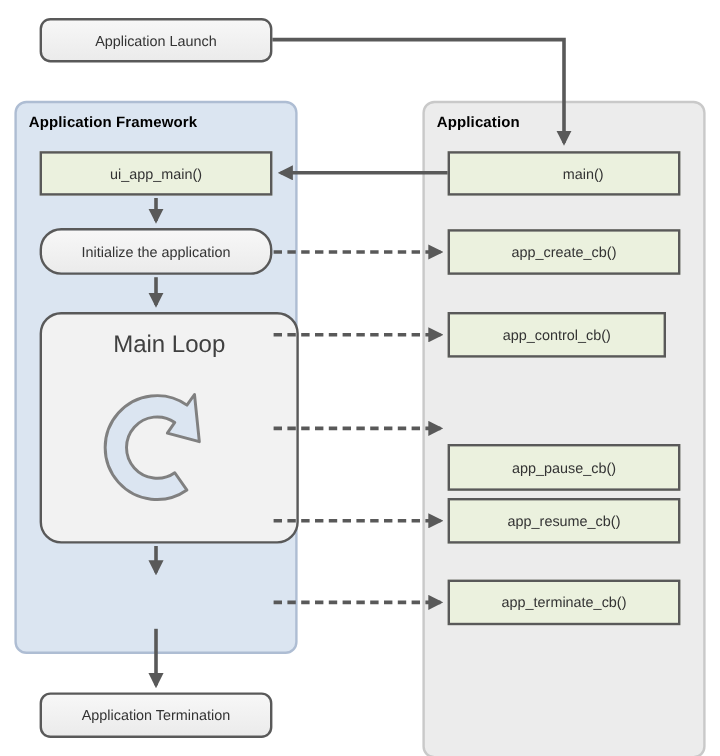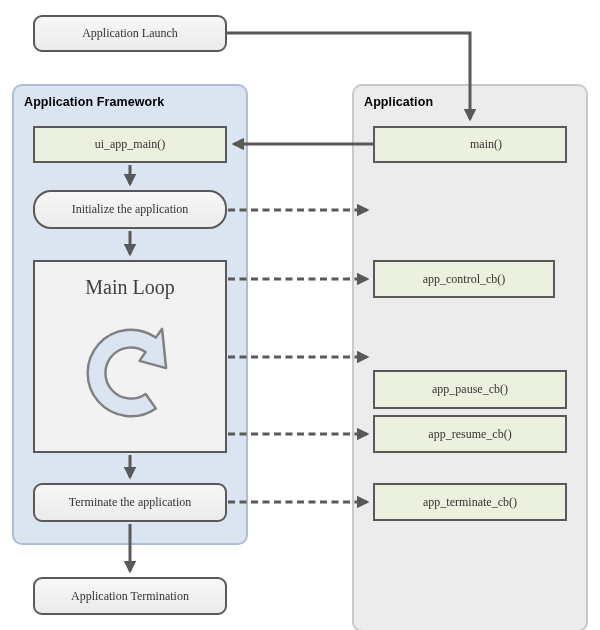--- a/index.html
+++ b/index.html
@@ -37,21 +37,20 @@
   .box {
     position: absolute;
     display: flex;
     align-items: center;
     justify-content: center;
     font-size: 12px;
     color: #333333;
     border: 2px solid #595959;
     box-sizing: border-box;
     text-align: center;
-    font-family: Liberation Serif, serif;
   }
   .box.rounded {
     border-radius: 9px;
     background: linear-gradient(#f7f7f7, #ebebeb);
   }
   .box.green { background: #ebf1de; }
   .box.plain {
     background: #f2f2f2;
     flex-direction: column;
     justify-content: flex-start;
@@ -86,38 +85,38 @@
   </div>
 
   <div class="box rounded" style="left:33px; top:15px; width:194px; height:37px;">Application Launch</div>
 
   <div class="box green" style="left:33px; top:126px; width:194px; height:37px;">ui_app_main()</div>
 
   <div class="box rounded" style="left:33px; top:577px; width:194px; height:38px;">Application Termination</div>
 
   <div class="box rounded" style="left:33px; top:190px; width:194px; height:39px;border-radius:18px;">Initialize the application</div>
 
-  <div class="box plain" style="left:33px; top:260px; width:194px; height:193px;">
+  <div class="box plain" style="left:33px; top:260px; width:216px; height:193px;border-radius:18px;">
     <div class="mainloop-title">Main Loop</div>
     <svg class="loop-icon-svg" width="118" height="118" viewBox="0 0 120 120" aria-hidden="true">
       <path d="M 85.2,96.0
                A 44,44 0 1 1 85.2,24.0
                L 91.6,15.0
                L 95.7,55.0
                L 68.6,47.7
                L 74.9,38.7
                A 26,26 0 1 0 74.9,81.3
                Z" fill="#dbe5f1" stroke="#808080" stroke-width="2.5" stroke-linejoin="round"></path>
     </svg>
   </div>
 
-  <div class="box rounded" style="left:33px; top:483px; width:194px; height:39px;">Terminate the application</div>
 
   <div class="box green" style="left:373px; top:126px; width:194px; height:37px;padding-left:32px;">main()</div>
 
+  <div class="box green" style="left:373px; top:191px; width:194px; height:38px;">app_create_cb()</div>
 
   <div class="box green" style="left:373px; top:260px; width:182px; height:38px;">app_control_cb()</div>
 
   <div class="box green" style="left:373px; top:338px; width:194px; height:39px;margin-top:32px;">app_pause_cb()</div>
 
   <div class="box green" style="left:373px; top:483px; width:194px; height:38px;">app_terminate_cb()</div>
 
   <div class="box green" style="left:373px; top:415px; width:194px; height:38px;">app_resume_cb()</div>
 
   <svg class="arrow-overlay" viewBox="0 0 600 630">

